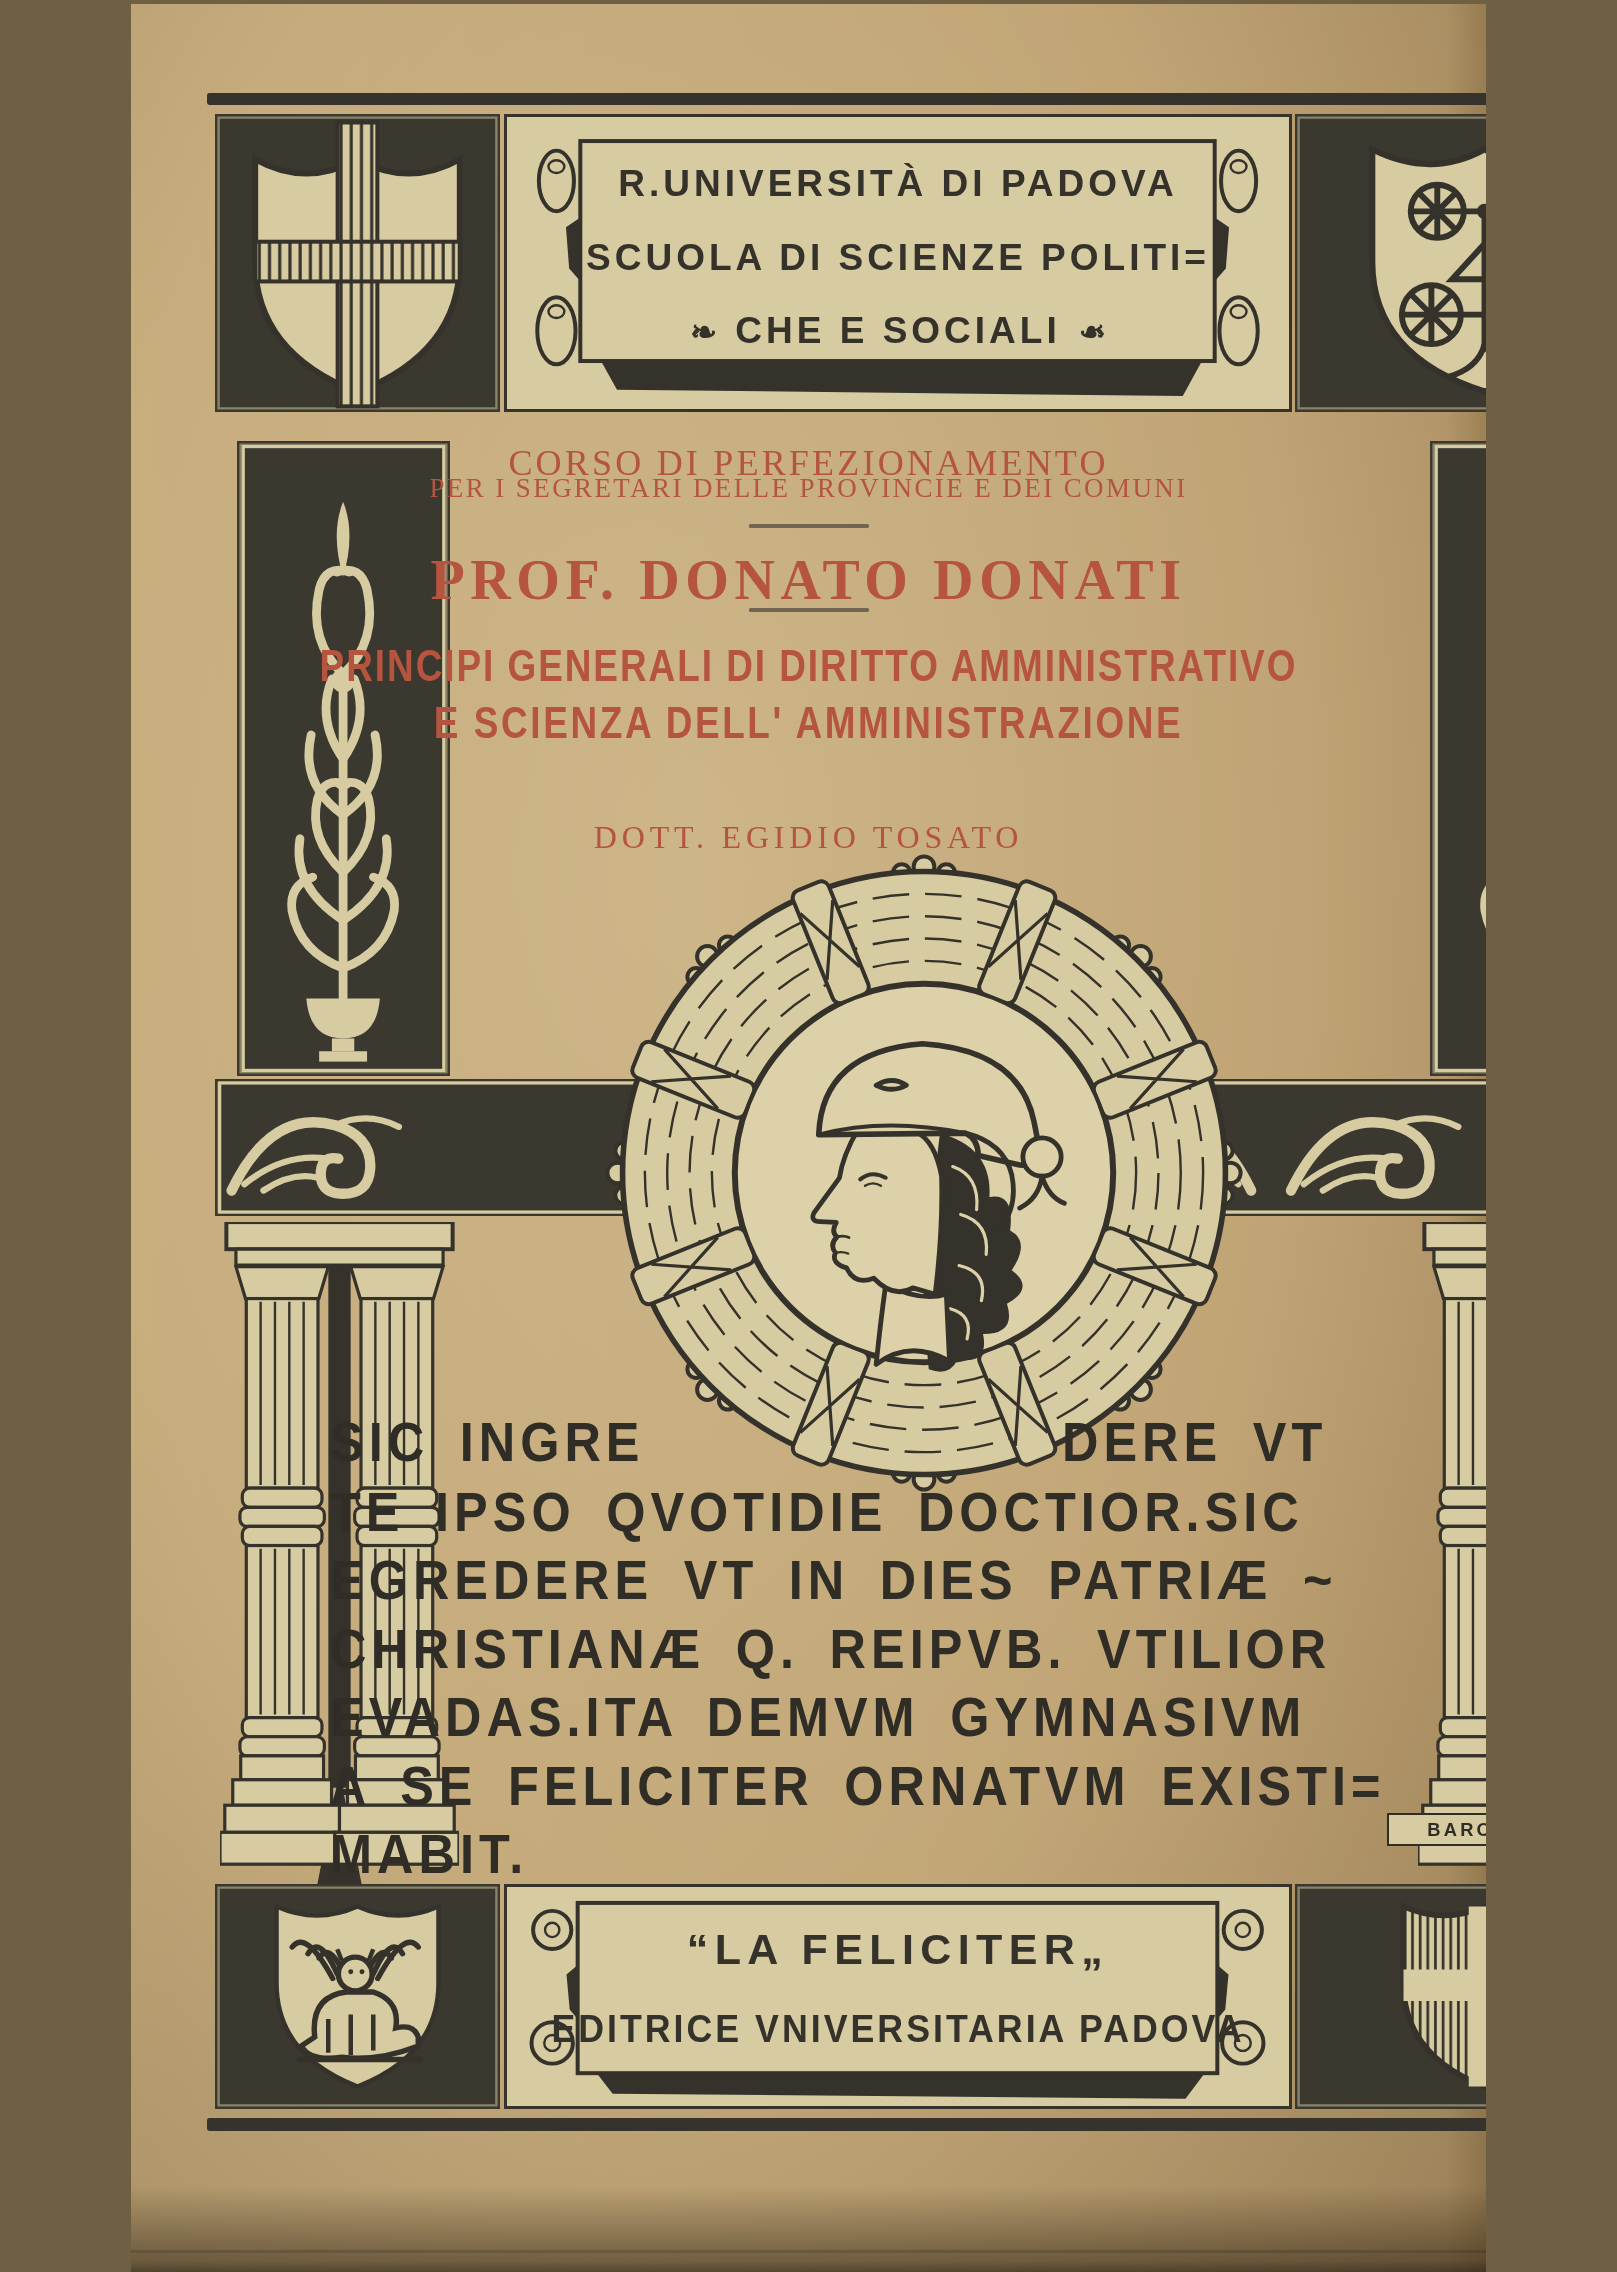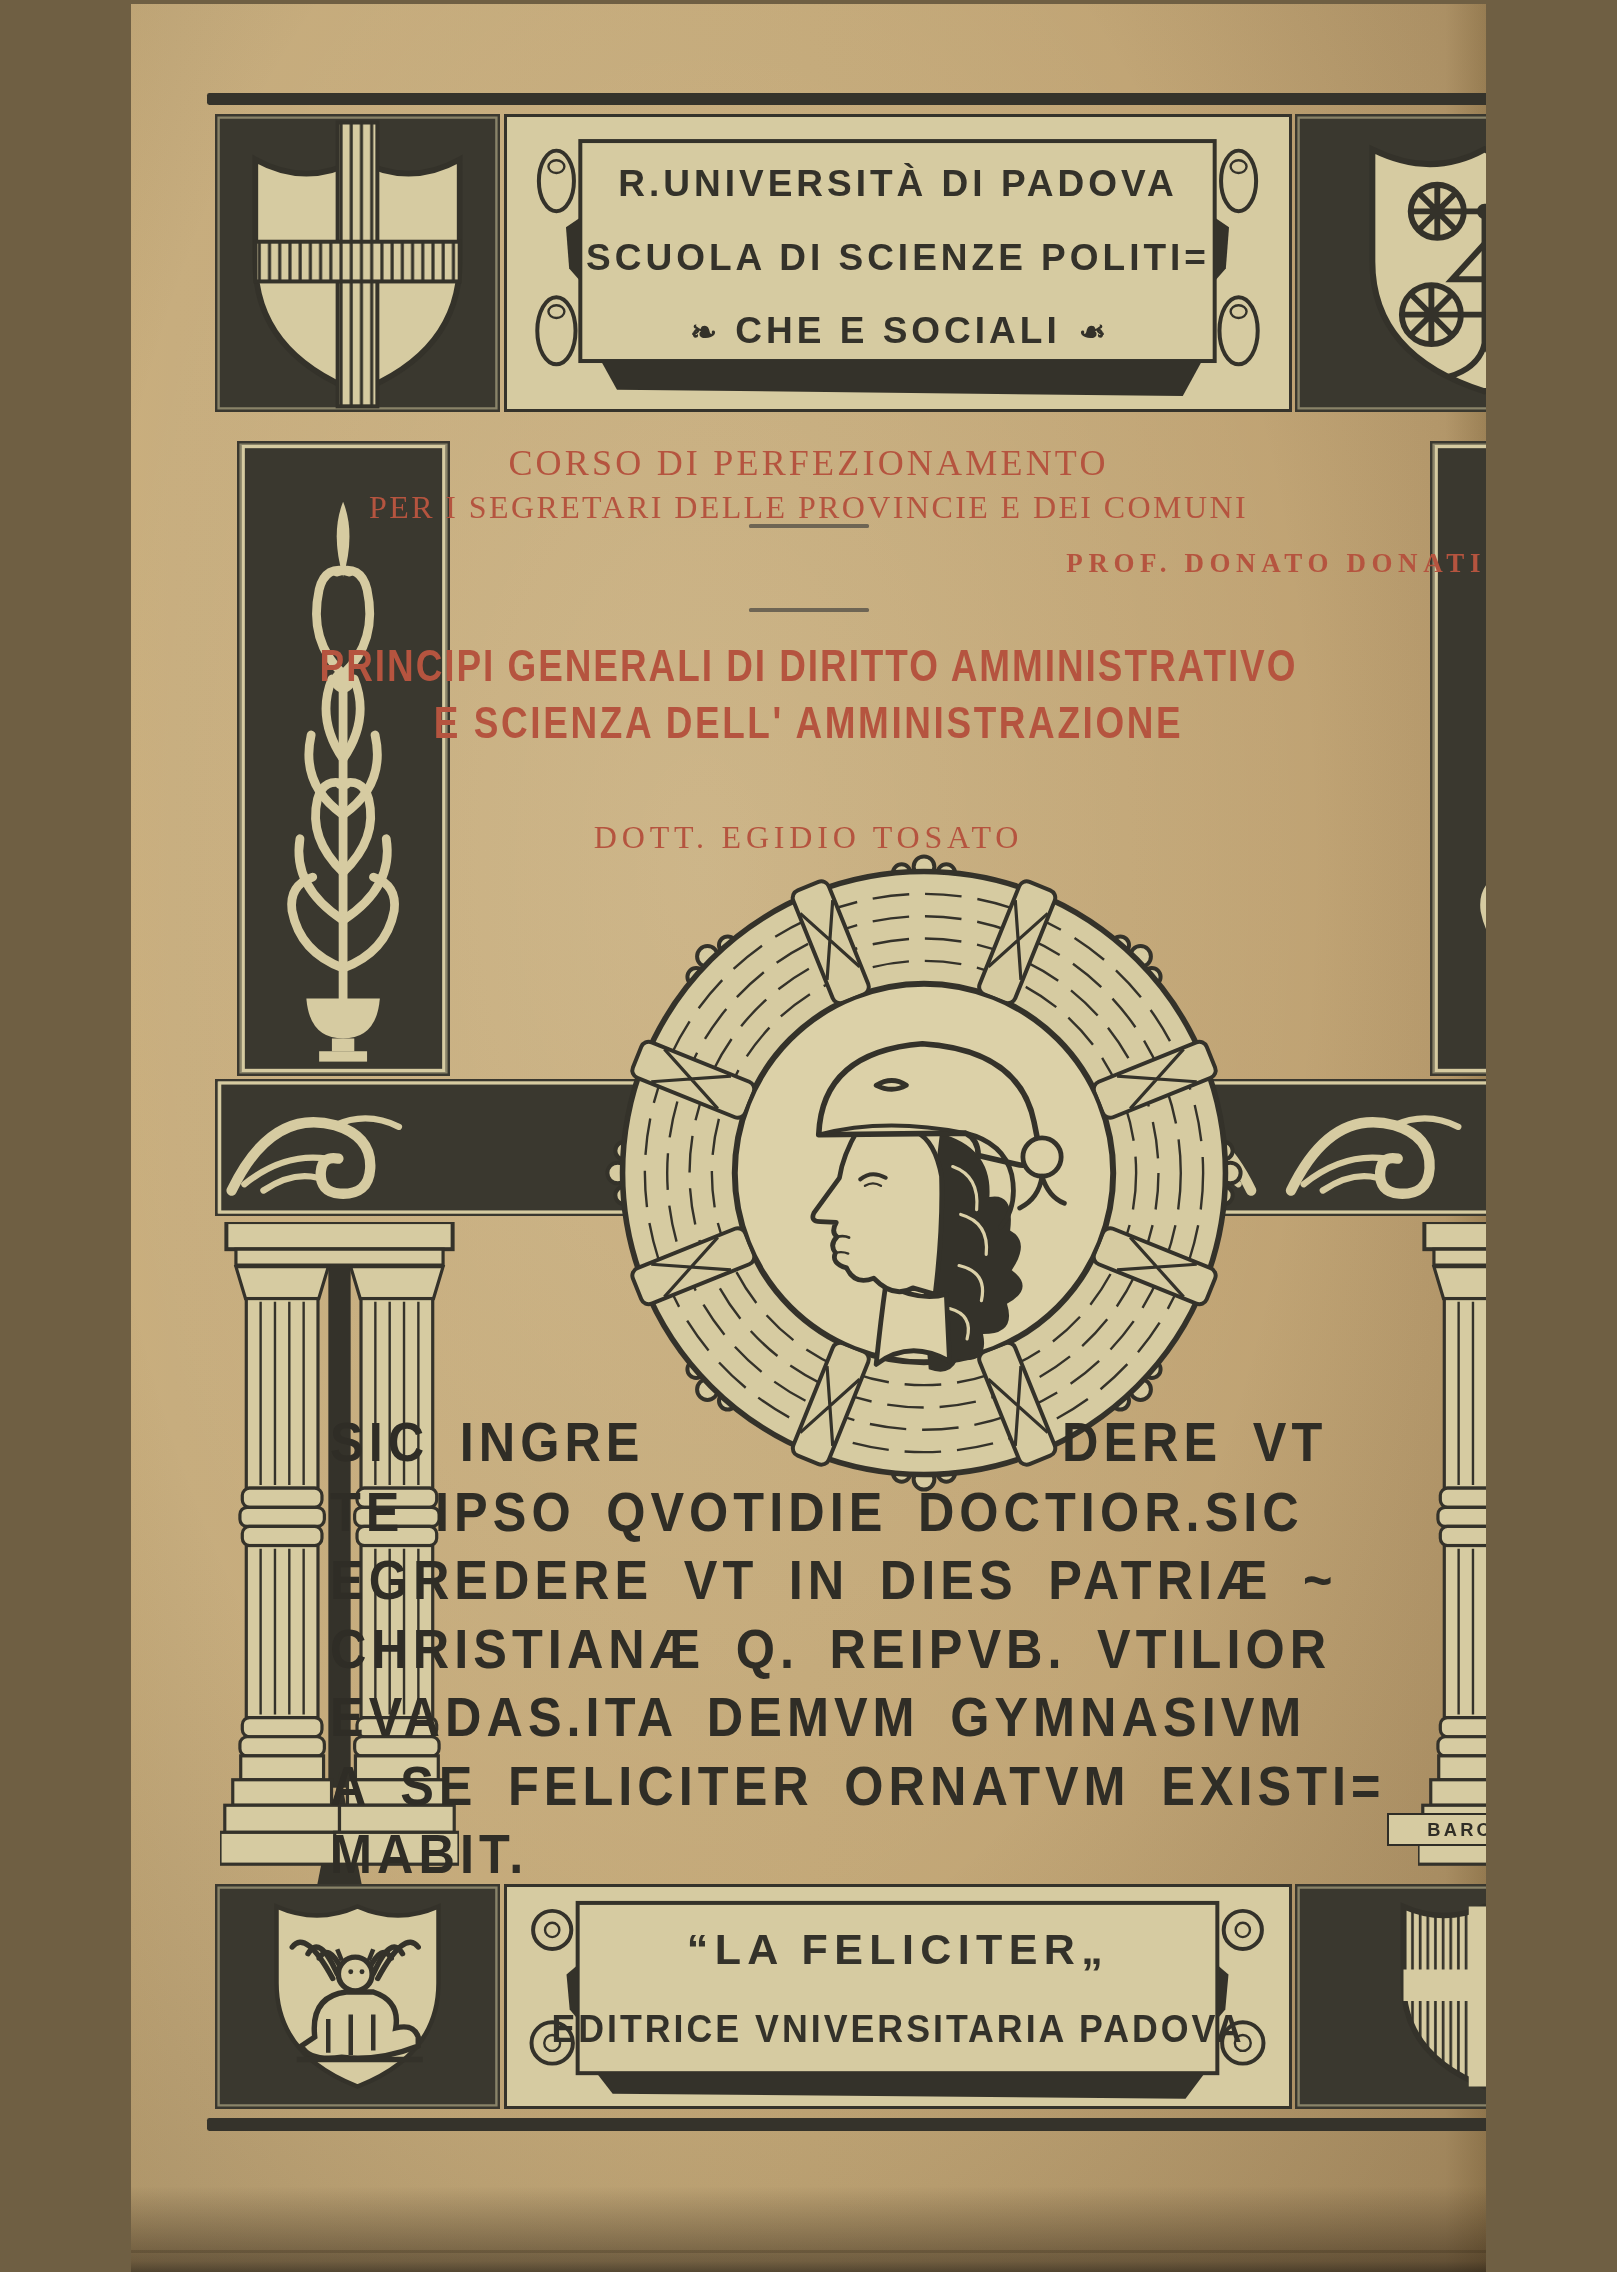--- a/index.html
+++ b/index.html
@@ -154,23 +154,23 @@
       <path d="M132 170 Q116 116 132 76 Q148 116 132 170 Z" fill="#d6cba1"></path>
       <circle cx="132" cy="300" r="15" fill="#d6cba1"></circle>
       <path d="M86 698 Q90 748 132 748 Q174 748 178 698 Z" fill="#d6cba1"></path>
       <rect x="118" y="748" width="28" height="16" fill="#d6cba1"></rect>
       <rect x="102" y="764" width="60" height="13" fill="#d6cba1"></rect>
     </svg>
     </span>
   </div>
 
   <div class="abs ctr nw serif red" style="top:438px;font-size:36px;letter-spacing:3.2px;">CORSO DI PERFEZIONAMENTO</div>
-  <div class="abs ctr nw serif red" style="top:485px;font-size:32px;letter-spacing:2.4px;">PER I SEGRETARI DELLE PROVINCIE E DEI COMUNI</div>
+  <div class="abs ctr nw serif red" style="top:469px;font-size:27px;letter-spacing:2.4px;">PER I SEGRETARI DELLE PROVINCIE E DEI COMUNI</div>
   <div class="divider" style="top:520px;"></div>
-  <div class="abs ctr nw serif red" style="top:544px;font-size:27px;font-weight:700;letter-spacing:5.6px;text-align:right;">PROF. DONATO DONATI</div>
+  <div class="abs ctr nw serif red" style="top:544px;font-size:56px;font-weight:700;letter-spacing:5.6px;">PROF. DONATO DONATI</div>
   <div class="divider" style="top:604px;"></div>
   <div class="abs ctr nw red" style="top:636px;font-size:45px;font-weight:700;letter-spacing:2.4px;transform:scaleX(.82);transform-origin:center top;">PRINCIPI GENERALI DI DIRITTO AMMINISTRATIVO</div>
   <div class="abs ctr nw red" style="top:693px;font-size:45px;font-weight:700;letter-spacing:3.2px;transform:scaleX(.82);transform-origin:center top;">E SCIENZA DELL' AMMINISTRAZIONE</div>
   <div class="abs ctr nw serif red" style="top:815px;font-size:32px;letter-spacing:4.8px;">DOTT. EGIDIO TOSATO</div>
 
   <div class="panel" style="left:84px;top:1075px;width:1459px;height:137px;">
     <span>
     <svg width="1459" height="137" viewBox="0 0 1830 172">
       <rect x="5" y="5" width="1820" height="162" fill="none" stroke="#d6cba1" stroke-width="4"></rect>
       <g id="acan1" stroke="#d6cba1" fill="none" stroke-linecap="round">

